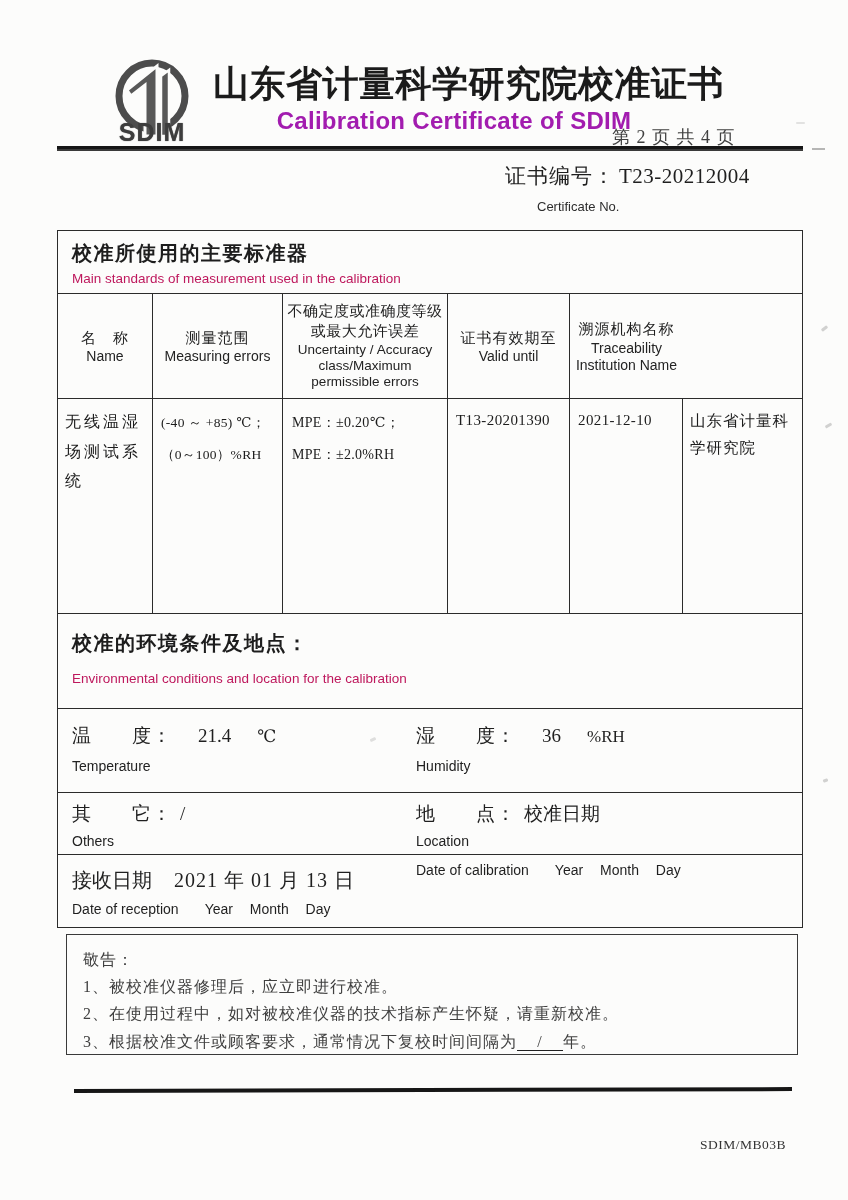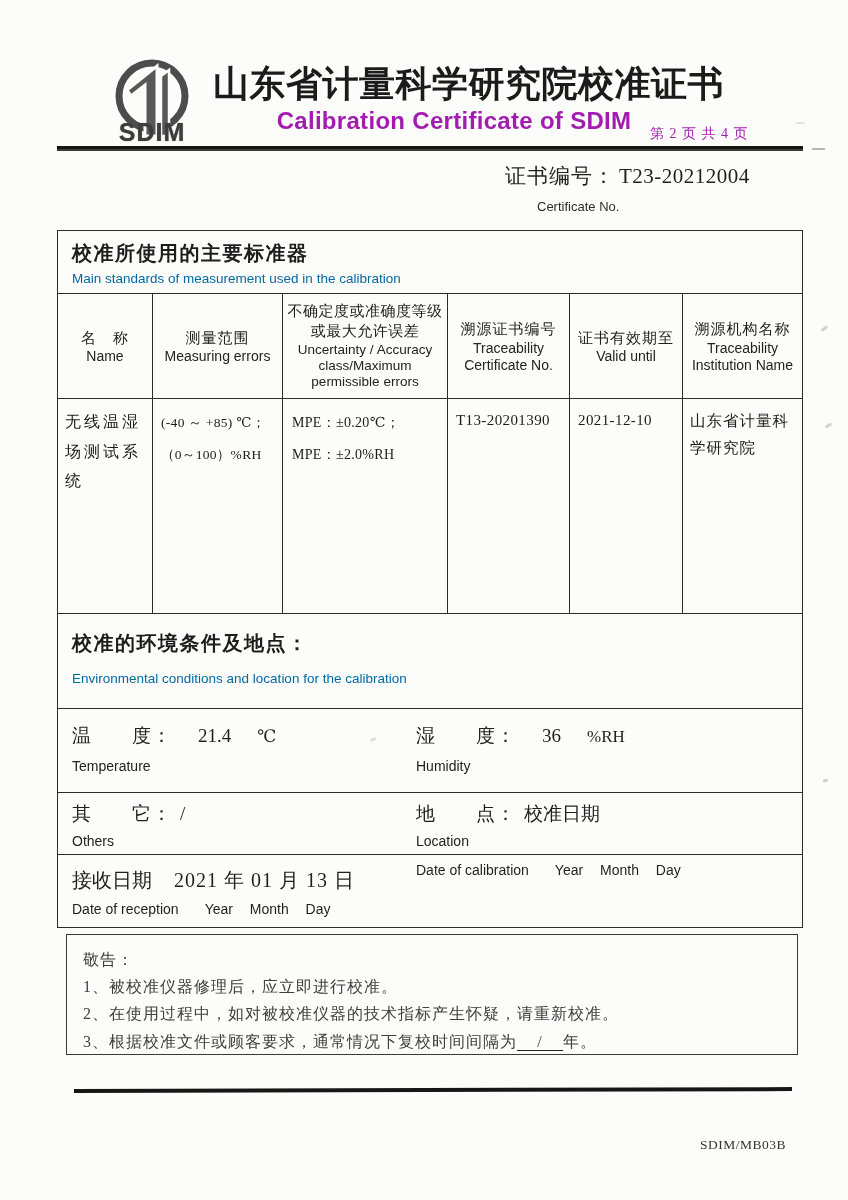--- a/index.html
+++ b/index.html
@@ -22,41 +22,41 @@
   }
   .title-cn {
     position:absolute; left:213px; top:60px; white-space:nowrap;
     font-size:36px; font-weight:600; letter-spacing:0.5px; color:#1b1b1b;
   }
   .title-en {
     position:absolute; left:214px; top:107px; width:480px; text-align:center;
     font-weight:800; font-size:24px; letter-spacing:0.3px; color:#a21caf;
   }
   .page-info {
-    position:absolute; left:650px; top:125px; font-size:14px; color:#a21caf;
+    position:absolute; left:612px; top:125px; font-size:18px; color:#404040;
     white-space:pre; letter-spacing:1px;
   }
   .header-rule {
     position:absolute; left:57px; top:146px; width:746px; height:2px;
     border-top:3px solid #161616; border-bottom:2px solid #3a3a3a;
   }
   .rule-tail { position:absolute; left:812px; top:148px; width:13px; height:2px; background:rgba(0,0,0,0.28); }
   .cert-line { position:absolute; left:505px; top:162px; font-size:21px; white-space:nowrap; }
   .cert-line .lbl { letter-spacing:1px; }
   .cert-line .val { margin-left:4px; letter-spacing:0.5px; }
   .cert-en { position:absolute; left:537px; top:199px; font-size:13px; color:#2c2c2c; }
 
   
   .frame {
     position:absolute; left:57px; top:230px; width:746px; height:698px;
     border:1.5px solid #2b2b2b;
   }
   .sec-title-block { height:63px; border-bottom:1.5px solid #2b2b2b; padding:9px 0 0 14px; }
   .sec-title-cn { font-size:20px; font-weight:600; letter-spacing:1.5px; color:#1d1d1d; }
-  .sec-title-en { font-size:13.5px; color:#0369a1; margin-top:4px; }
+  .sec-title-en { font-size:13.5px; color:#be185d; margin-top:4px; }
 
   .grid-row { display:grid; grid-template-columns:95px 130px 165px 122px 113px 1fr; }
   .hdr-row { height:105px; border-bottom:1.5px solid #2b2b2b; }
   .hcell {
     border-right:1.2px solid #2b2b2b;
     display:flex; flex-direction:column; justify-content:center; align-items:center;
     text-align:center; padding:2px 3px; overflow:hidden;
   }
   .hcell:last-child { border-right:none; }
   .hcell .cn { font-size:15px; letter-spacing:1px; line-height:1.45; }
@@ -169,24 +169,20 @@
       </div>
       <div class="hcell sans">
         <div class="cn">测量范围</div>
         <div class="en">Measuring errors</div>
       </div>
       <div class="hcell sans c3">
         <div class="cn">不确定度或准确度等级或最大允许误差</div>
         <div class="en">Uncertainty / Accuracy class/Maximum permissible errors</div>
       </div>
       <div class="hcell sans">
-        <div class="cn">溯源证书编号</div>
-        <div class="en">Traceability Certificate No.</div>
-      </div>
-      <div class="hcell sans">
         <div class="cn">证书有效期至</div>
         <div class="en">Valid until</div>
       </div>
       <div class="hcell sans">
         <div class="cn">溯源机构名称</div>
         <div class="en">Traceability Institution Name</div>
       </div>
     </div>
 
     <div class="grid-row data-row">

